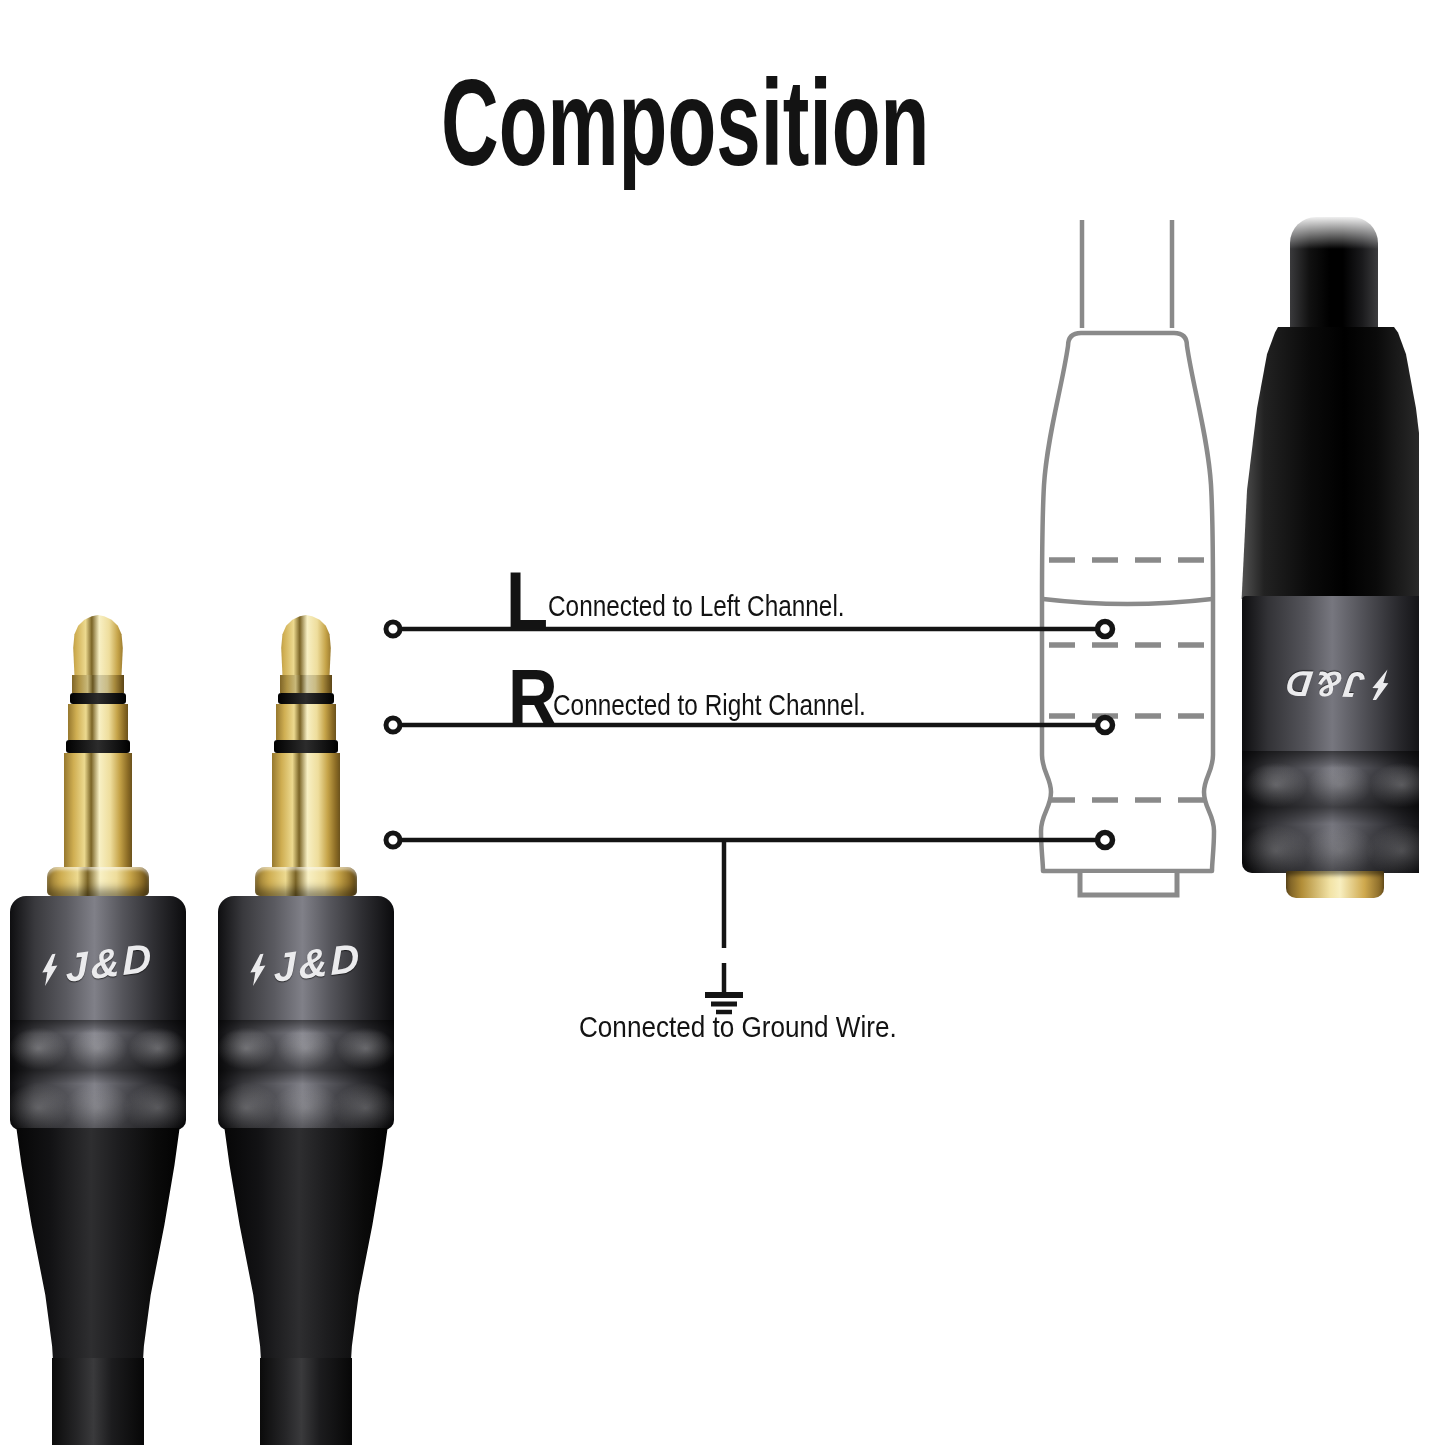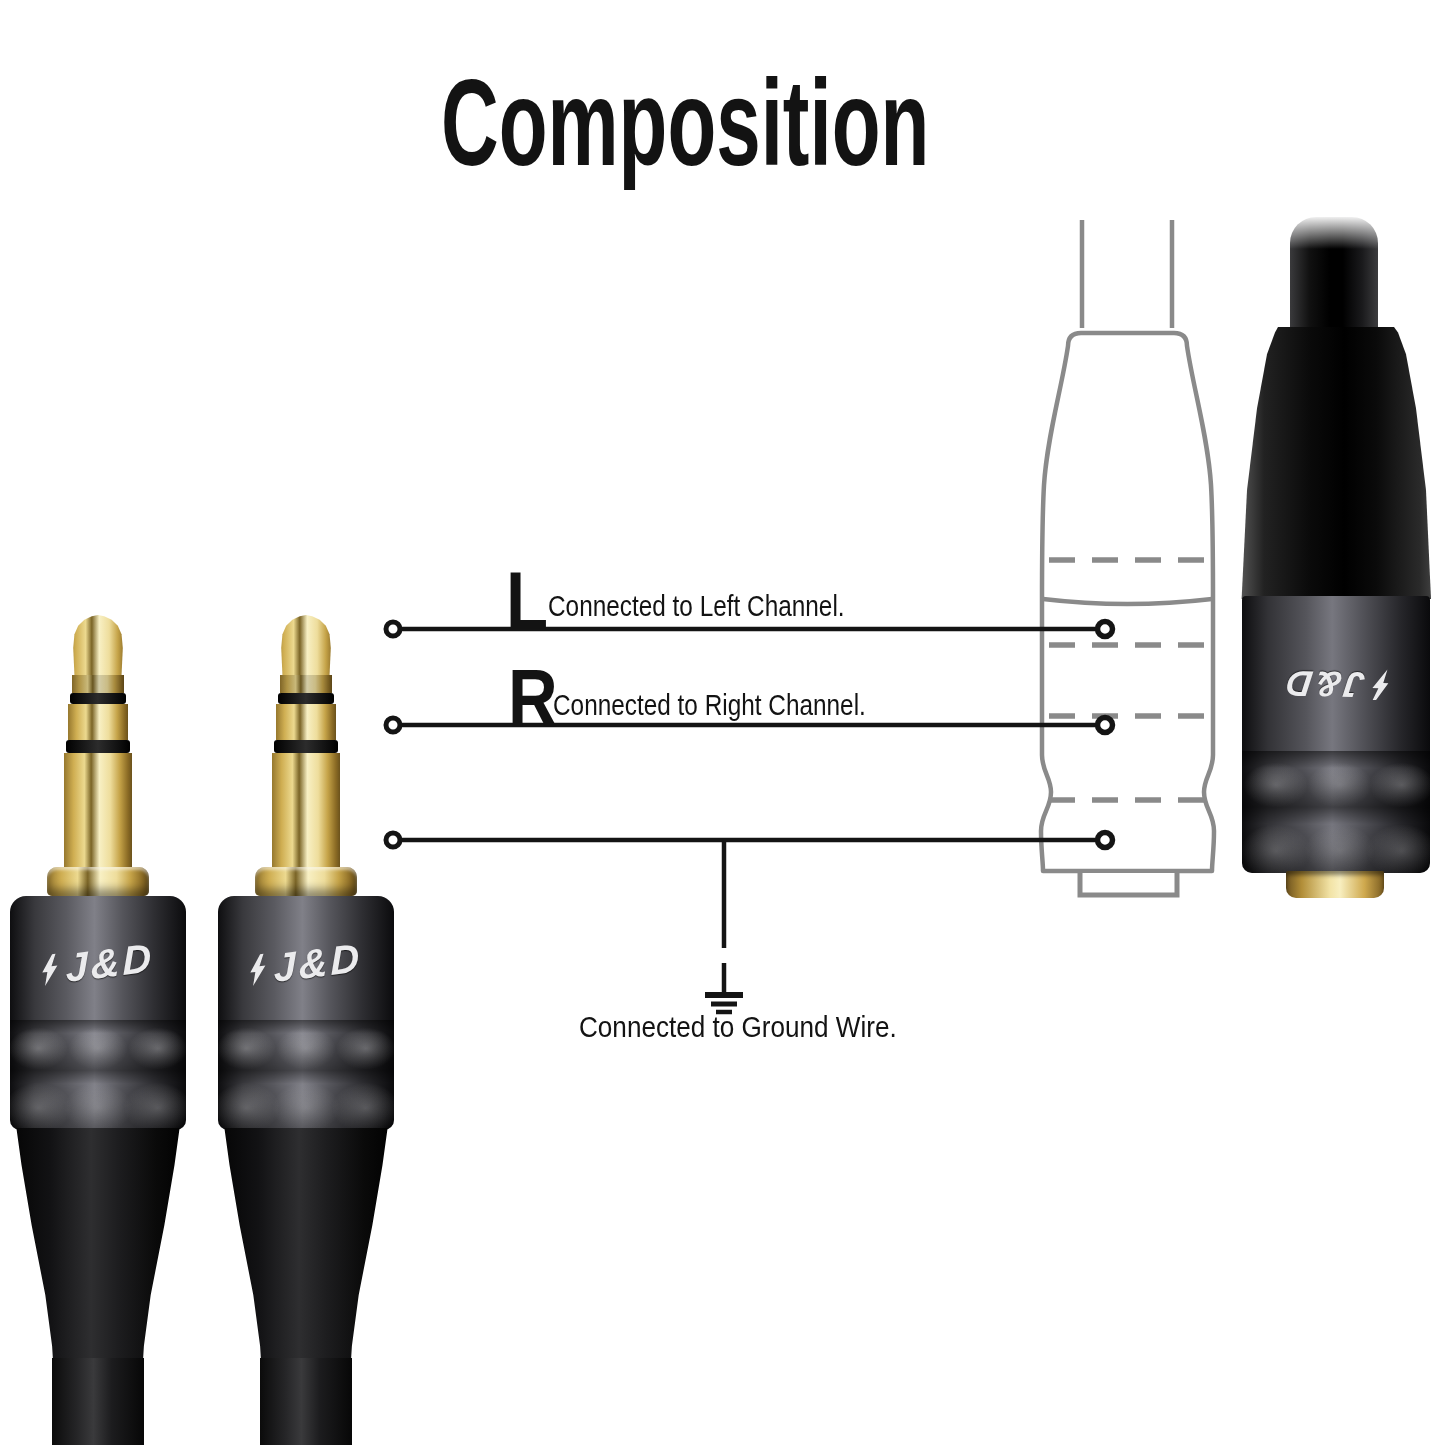--- a/index.html
+++ b/index.html
@@ -1,18 +1,18 @@
 <!DOCTYPE html>
 <html><head>
 <meta charset="utf-8">
 <style>
   html,body{margin:0;padding:0;background:#ffffff;}
   .stage{
     position:relative;width:1419px;height:1445px;background:#ffffff;overflow:hidden;
-    font-family:"Liberation Sans", sans-serif;color:#131313;padding-left:20px;
+    font-family:"Liberation Sans", sans-serif;color:#131313;
   }
   
   .title{
     position:absolute;left:441px;top:62px;font-size:122px;font-weight:bold;line-height:1;
     white-space:nowrap;transform:scaleX(0.655);transform-origin:left top;color:#131313;
   }
   
   .wire-label{
     position:absolute;font-size:82px;font-weight:bold;line-height:1;white-space:nowrap;
     transform:scaleX(0.84);transform-origin:left top;color:#131313;

